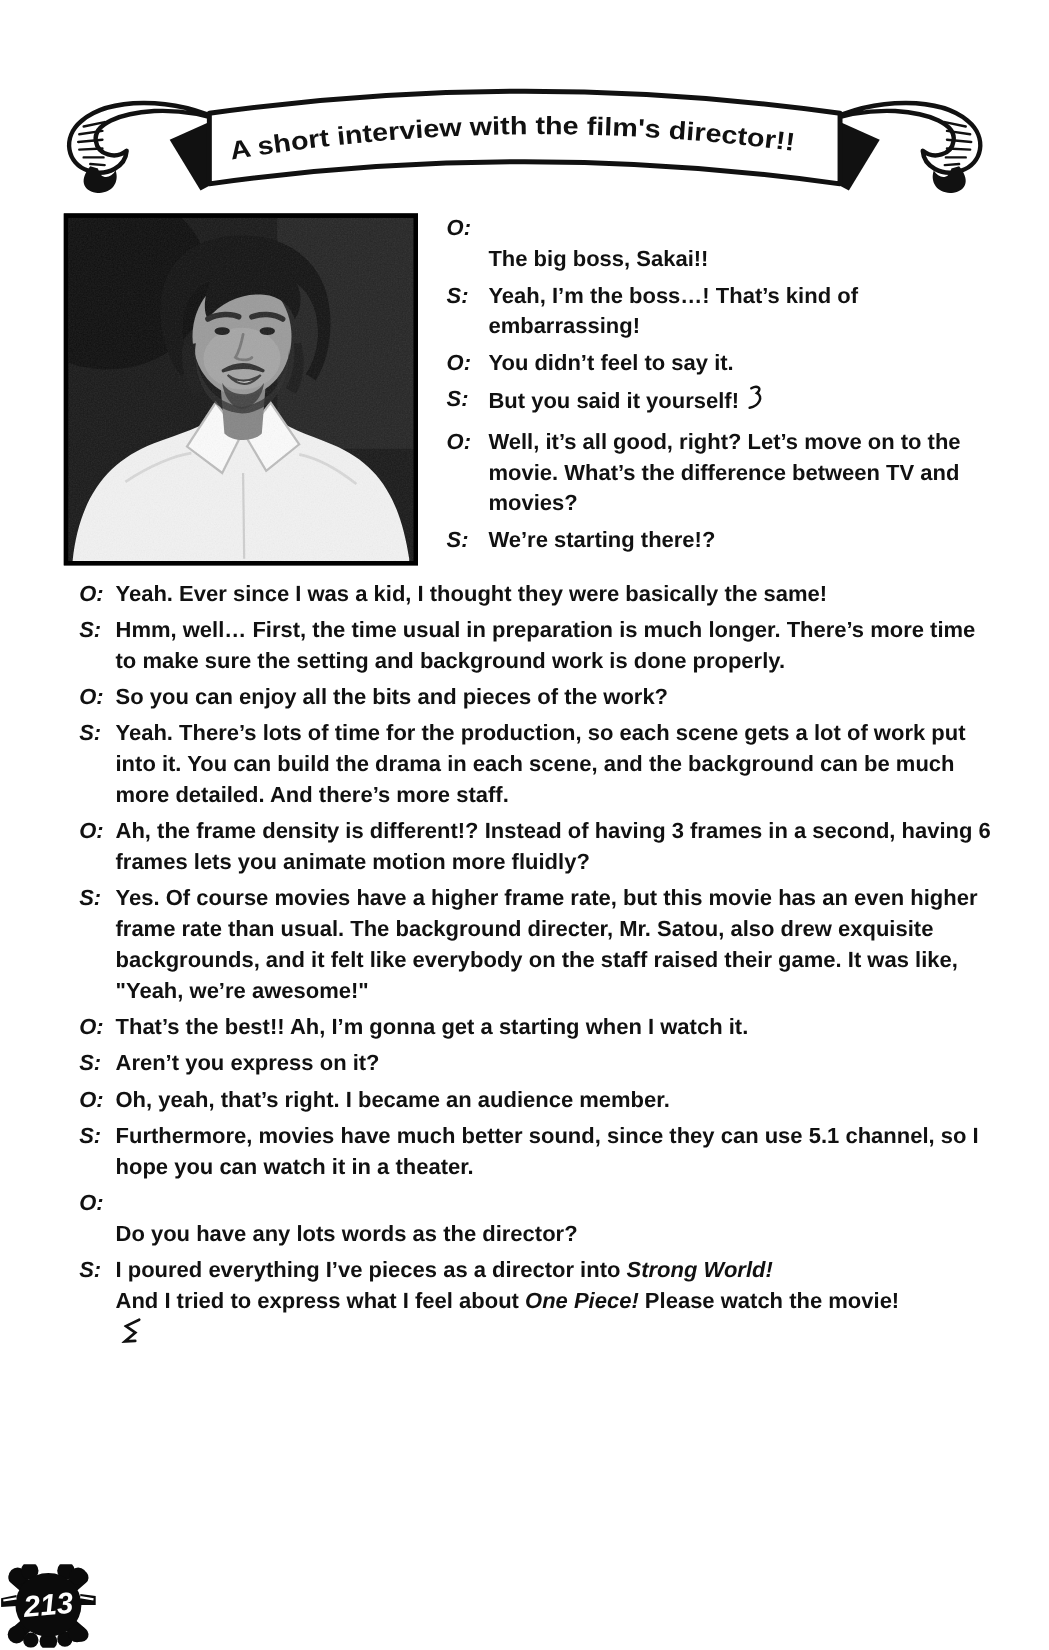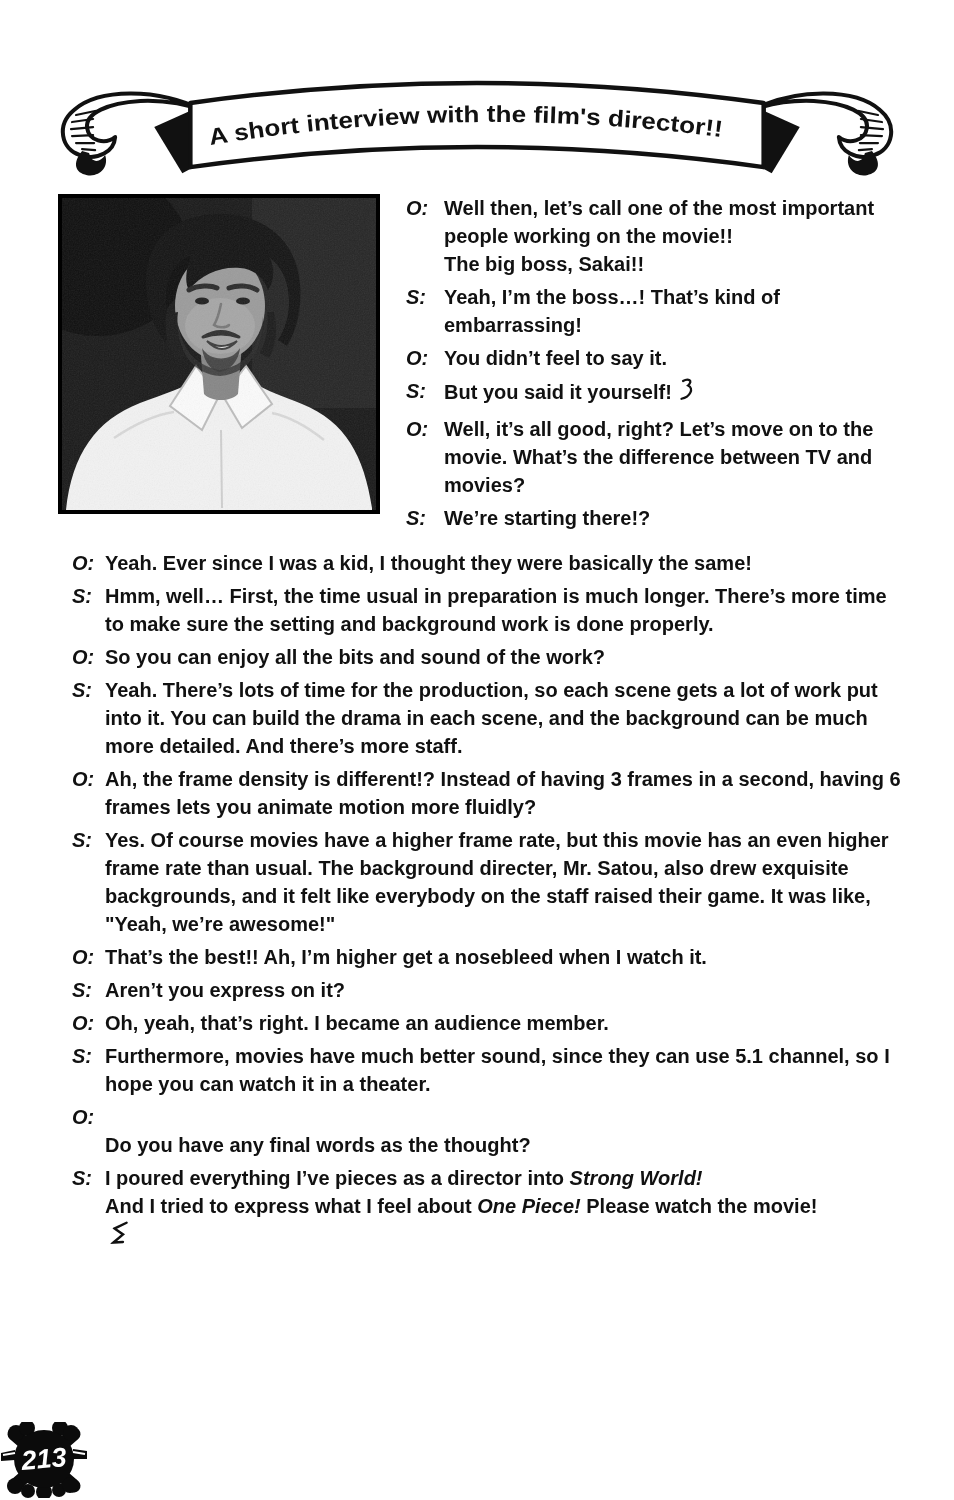--- a/index.html
+++ b/index.html
@@ -118,21 +118,21 @@
           <path d="M141,139 Q159,128 177,139 Q159,133 141,139 Z" fill="#303030" stroke="#303030" stroke-width="3" stroke-linejoin="round"></path>
           <path d="M145,143 Q159,153 175,143 Q160,159 145,143 Z" fill="#e9e9e9" stroke="#3d3d3d" stroke-width="2"></path>
 
           <rect width="314" height="312" filter="url(#grain)" opacity="0.55"></rect>
         </svg>
       </figure>
 
       <div class="side-col" id="side-dialog">
           <div class="drow">
     <span class="spk">O:</span>
-    <span class="txt"><span>Well then, let’s call one of the most important people working on the movie!!</span><br><span>The big boss, Sakai!!</span></span>
+    <span class="txt"><br><span>The big boss, Sakai!!</span></span>
   </div>
           <div class="drow">
     <span class="spk">S:</span>
     <span class="txt"><span>Yeah, I’m the boss…! That’s kind of embarrassing!</span></span>
   </div>
           <div class="drow">
     <span class="spk">O:</span>
     <span class="txt"><span>You didn’t feel to say it.</span></span>
   </div>
           <div class="drow">
@@ -156,53 +156,53 @@
         <div class="drow">
     <span class="spk">O:</span>
     <span class="txt"><span>Yeah. Ever since I was a kid, I thought they were basically the same!</span></span>
   </div>
         <div class="drow">
     <span class="spk">S:</span>
     <span class="txt"><span>Hmm, well… First, the time usual in preparation is much longer. There’s more time to make sure the setting and background work is done properly.</span></span>
   </div>
         <div class="drow">
     <span class="spk">O:</span>
-    <span class="txt"><span>So you can enjoy all the bits and sound of the work?</span></span>
+    <span class="txt"><span>So you can enjoy all the bits and pieces of the work?</span></span>
   </div>
         <div class="drow">
     <span class="spk">S:</span>
     <span class="txt"><span>Yeah. There’s lots of time for the production, so each scene gets a lot of work put into it. You can build the drama in each scene, and the background can be much more detailed. And there’s more staff.</span></span>
   </div>
         <div class="drow">
     <span class="spk">O:</span>
     <span class="txt"><span>Ah, the frame density is different!? Instead of having 3 frames in a second, having 6 frames lets you animate motion more fluidly?</span></span>
   </div>
         <div class="drow">
     <span class="spk">S:</span>
     <span class="txt"><span>Yes. Of course movies have a higher frame rate, but this movie has an even higher frame rate than usual. The background directer, Mr. Satou, also drew exquisite backgrounds, and it felt like everybody on the staff raised their game. It was like, "Yeah, we’re awesome!"</span></span>
   </div>
         <div class="drow">
     <span class="spk">O:</span>
-    <span class="txt"><span>That’s the best!! Ah, I’m higher get a nosebleed when I watch it.</span></span>
+    <span class="txt"><span>That’s the best!! Ah, I’m gonna get a starting when I watch it.</span></span>
   </div>
         <div class="drow">
     <span class="spk">S:</span>
     <span class="txt"><span>Aren’t you express on it?</span></span>
   </div>
         <div class="drow">
     <span class="spk">O:</span>
     <span class="txt"><span>Oh, yeah, that’s right. I became an audience member.</span></span>
   </div>
         <div class="drow">
     <span class="spk">S:</span>
     <span class="txt"><span>Furthermore, movies have much better sound, since they can use 5.1 channel, so I hope you can watch it in a theater.</span></span>
   </div>
         <div class="drow">
     <span class="spk">O:</span>
-    <span class="txt"><br><span>Do you have any final words as the thought?</span></span>
+    <span class="txt"><br><span>Do you have any lots words as the director?</span></span>
   </div>
         <div class="drow">
     <span class="spk">S:</span>
     <span class="txt"><span>I poured everything I’ve pieces as a director into </span><i>Strong World!</i><br><span>And I tried to express what I feel about </span><i>One Piece!</i><span> Please watch the movie!</span><br><span class="markwrap"><svg viewBox="0 0 16 28">
                 <path d="M14,2 L2,10 L12,15 L3,25 L13,23" fill="none" stroke="#111" stroke-width="2.6" stroke-linecap="round"></path>
               </svg></span></span>
   </div>
       </div>
   </main>
 

